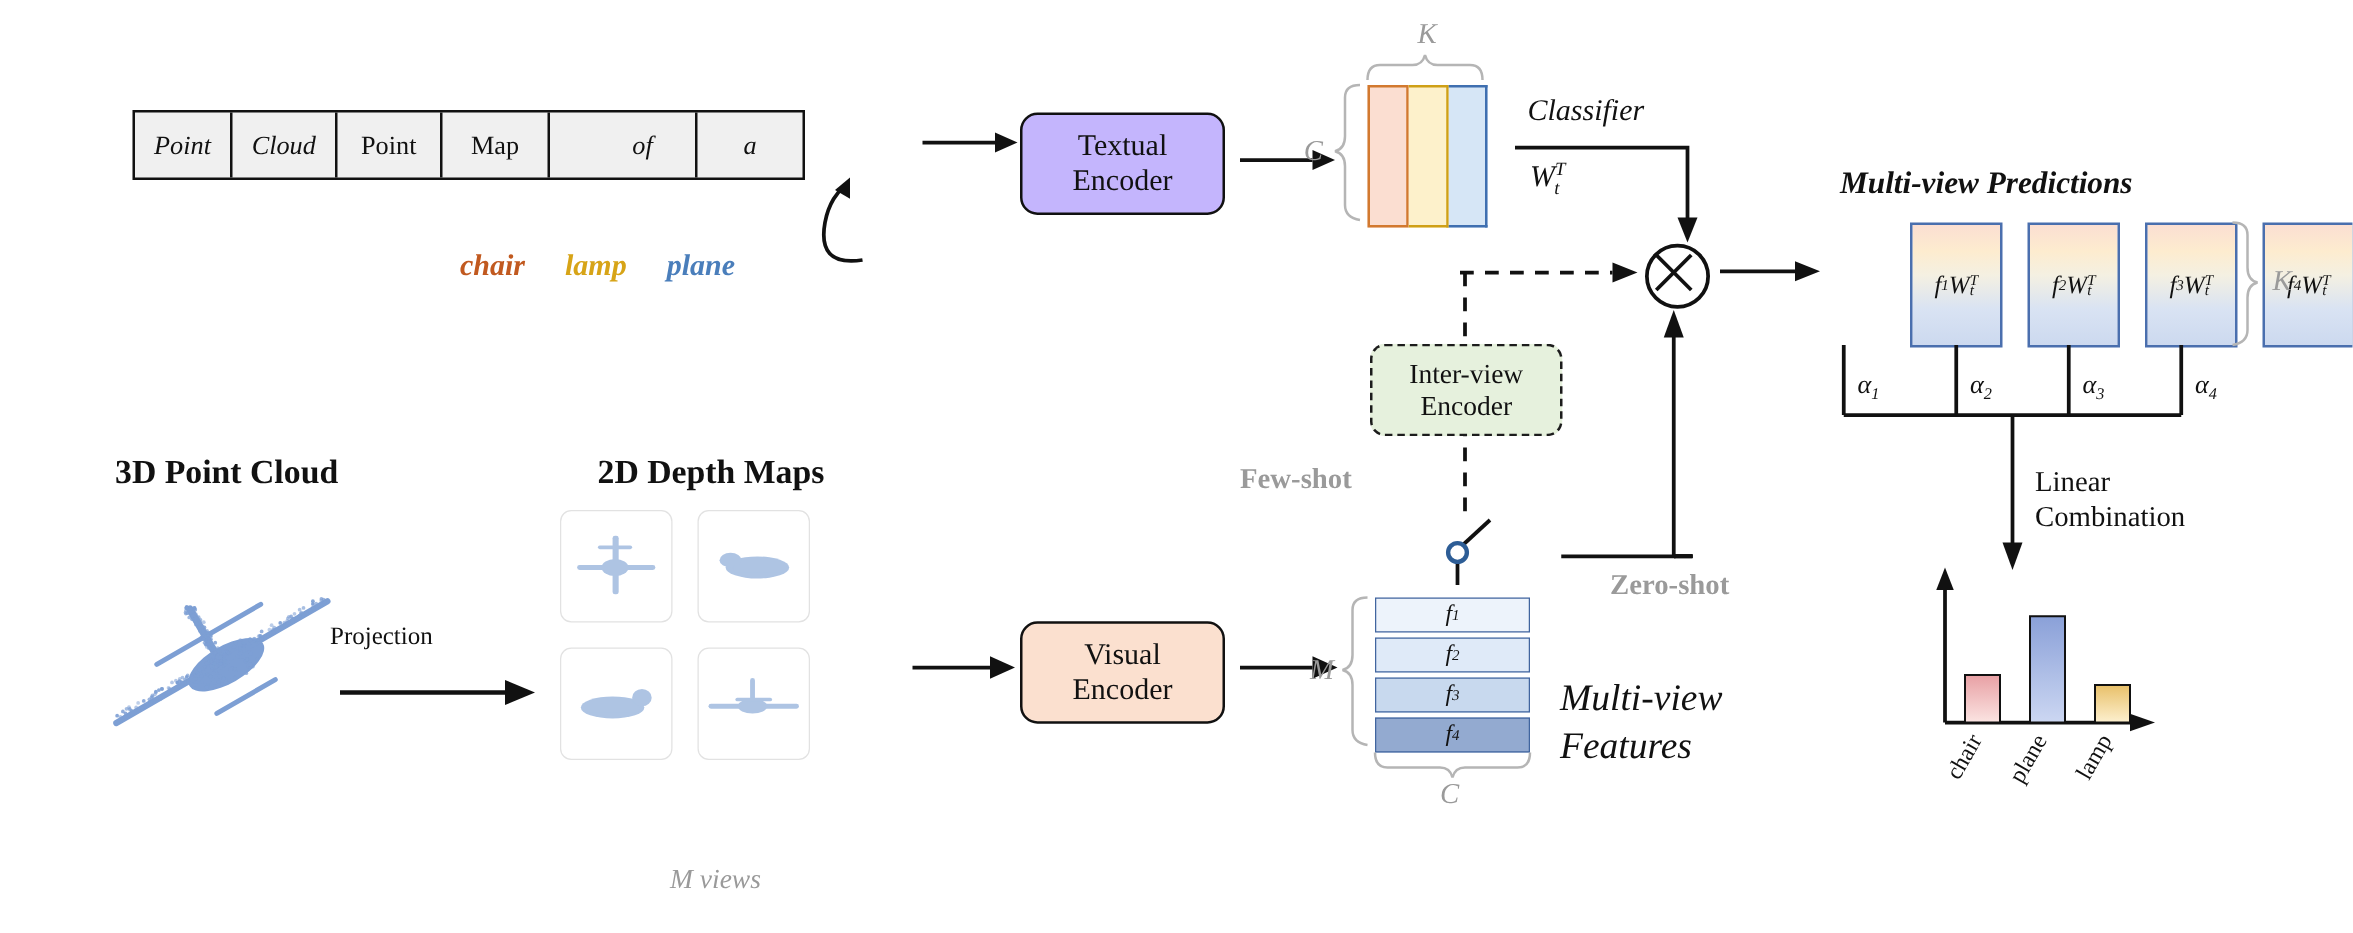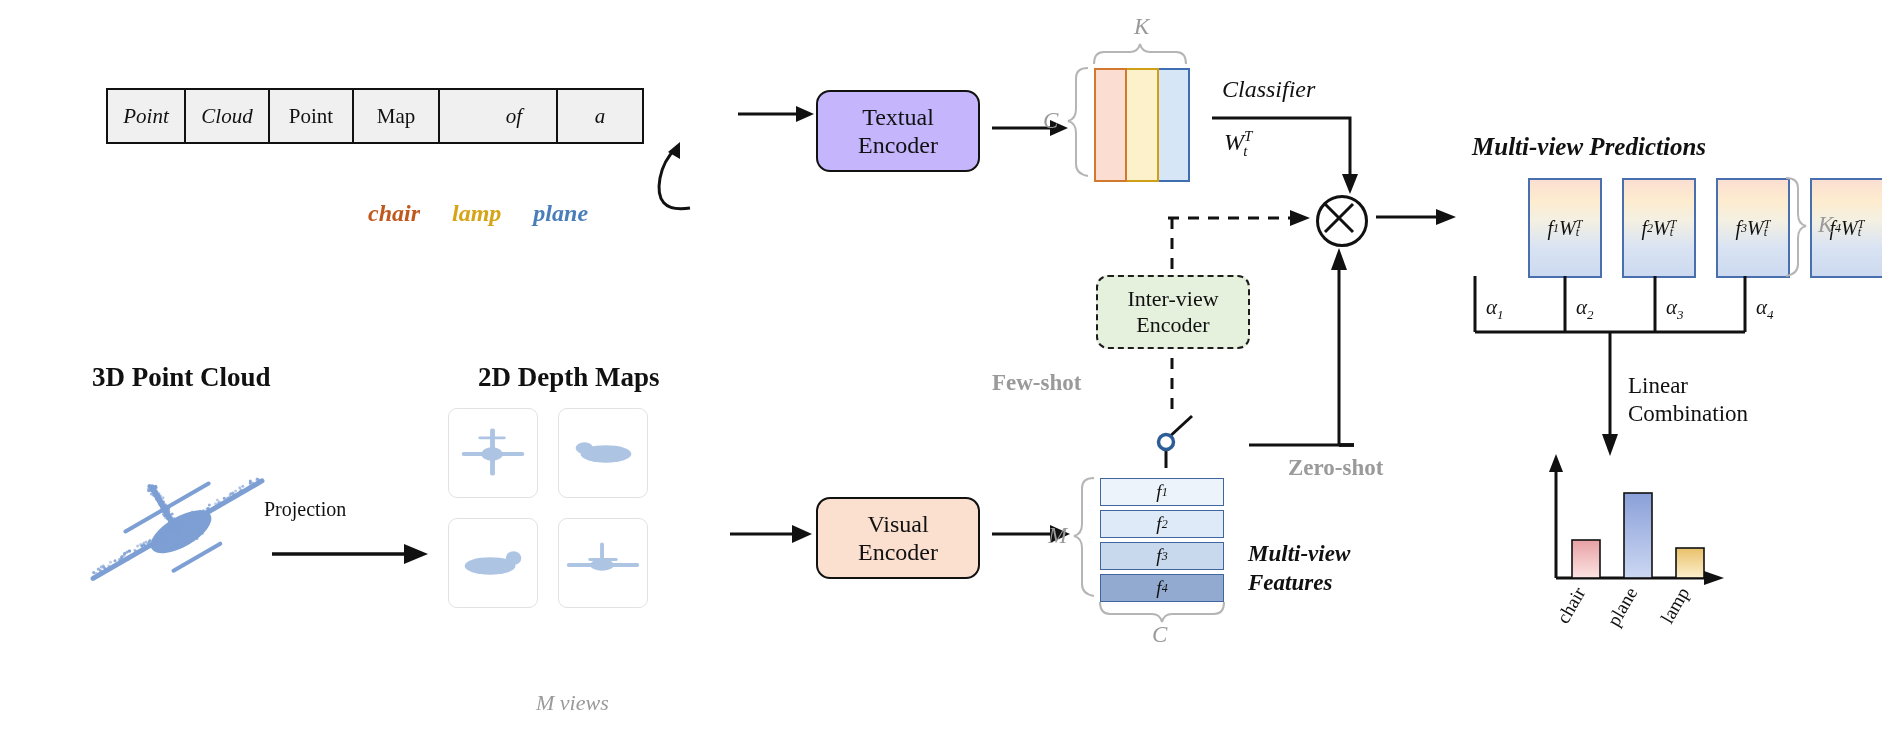--- a/index.html
+++ b/index.html
@@ -585,16 +585,16 @@
 <svg class="abs" style="left:1074px;top:476px;" width="22" height="124">
   <path d="M 20 2 q -12 0 -12 10 v 36 q 0 10 -8 12 q 8 2 8 12 v 36 q 0 10 12 12" stroke="#b5b5b5" stroke-width="2" fill="none"></path>
 </svg>
 <div class="abs glabel ital" style="left:1048px;top:523px;">M</div>
 
 <svg class="abs" style="left:1098px;top:602px;" width="128" height="22">
   <path d="M 2 0 q 0 12 10 12 h 42 q 8 0 10 8 q 2 -8 10 -8 h 42 q 10 0 10 -12" stroke="#b5b5b5" stroke-width="2" fill="none"></path>
 </svg>
 <div class="abs glabel ital" style="left:1152px;top:622px;">C</div>
 
-<div class="abs ser ital" style="left:1248px;top:540px;font-size:23px;font-weight:700;line-height:1.25;">
+<div class="abs ser ital" style="left:1248px;top:540px;font-size:30px;font-weight:400;line-height:1.25;">
   <div>Multi-view</div>
   <div>Features</div>
 </div>
 
 </body></html>

